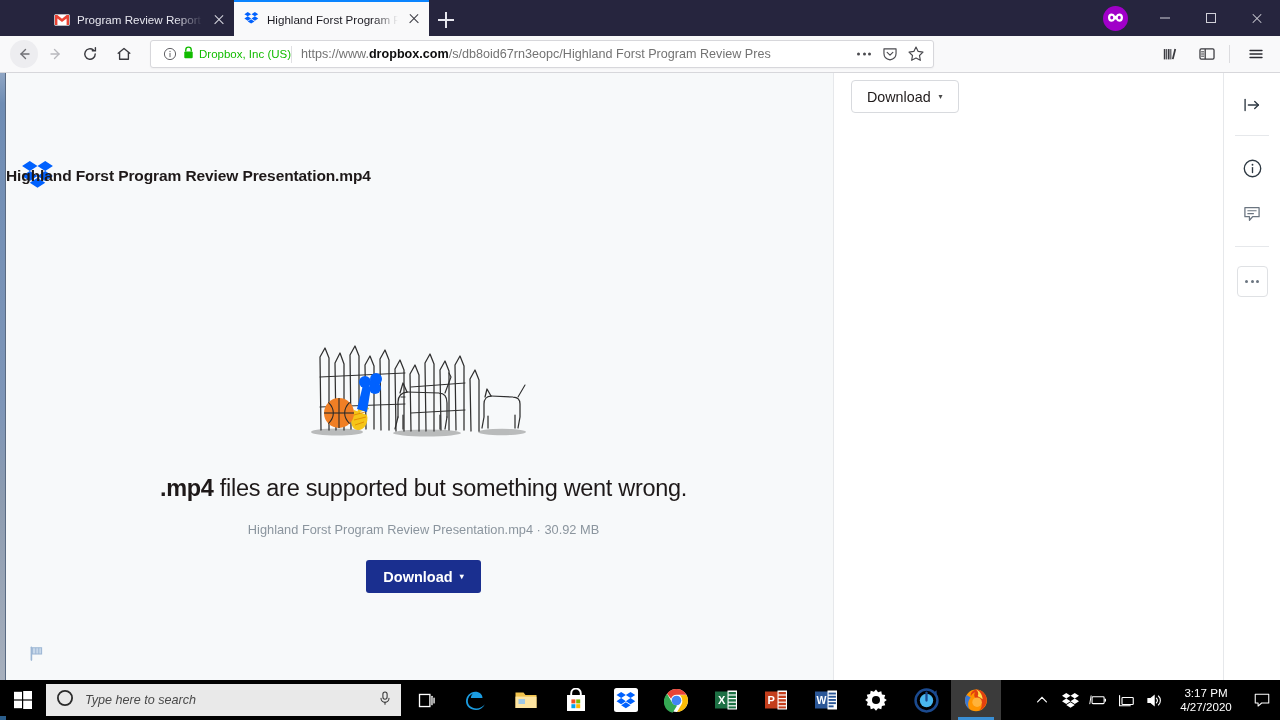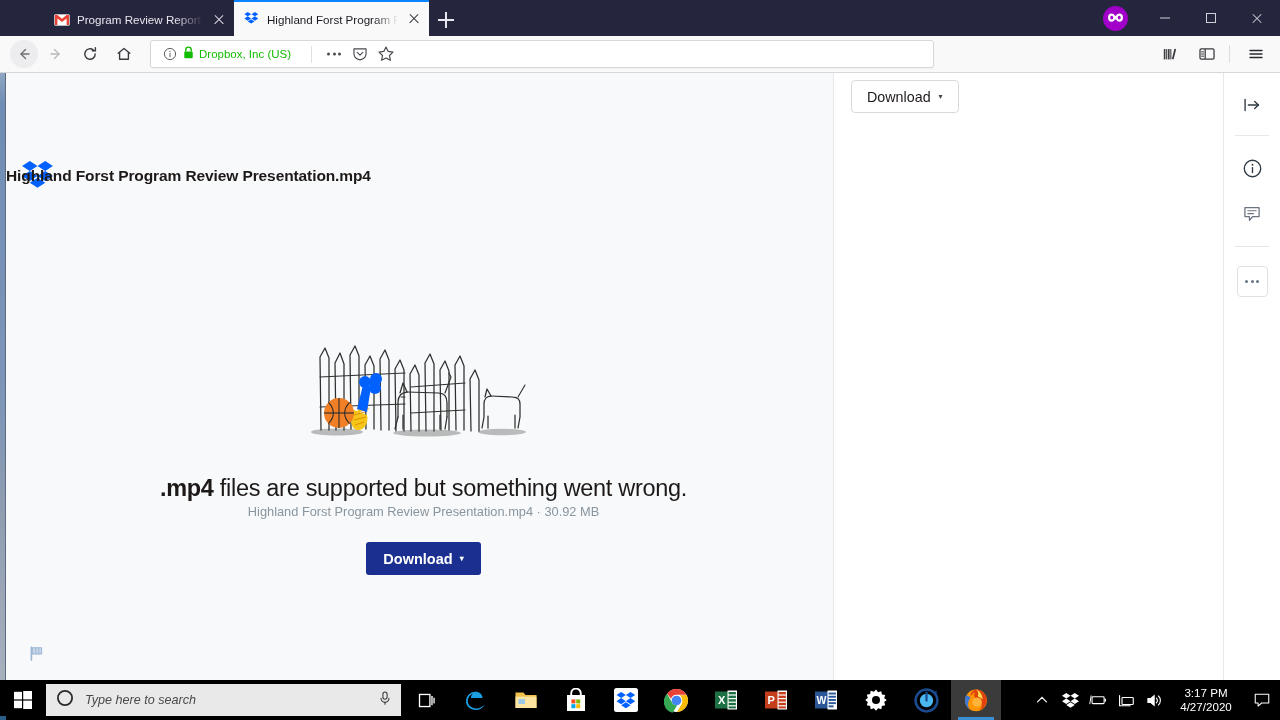--- a/index.html
+++ b/index.html
@@ -100,21 +100,21 @@
   .navbtn svg { position: absolute; left: 50%; top: 50%; transform: translate(-50%,-50%); }
   #back-button { border-radius: 50%; background: #ededf0; width: 28px; }
 
   #urlbar {
     flex: 0 0 784px; margin-left: 10px;
     height: 28px; background: #fff;
     border: 1px solid #d7d7db; border-radius: 3px;
     display: flex; align-items: center; padding: 0 4px 0 6px;
     box-shadow: 0 1px 2px rgba(0,0,0,0.04);
   }
-  #identity-box { display: flex; align-items: center; gap: 5px; padding-right: 20px;
+  #identity-box { display: flex; align-items: center; gap: 5px; padding-right: 0;
                   border-right: 1px solid #e0e0e3; margin-right: 9px; height: 17px; }
   #identity-label { font-size: 11.5px; color: #12bc00; white-space: nowrap; }
   #url-text {
     flex: 1 1 auto; font-size: 12.6px; color: #737373; white-space: nowrap;
     overflow: hidden; min-width: 0;
     -webkit-mask-image: linear-gradient(to right, #000 96%, transparent 100%);
     mask-image: linear-gradient(to right, #000 96%, transparent 100%);
   }
   #url-text b { color: #0c0c0d; font-weight: 600; }
   .urlbtn { width: 26px; height: 24px; position: relative; flex: 0 0 26px; }
@@ -151,21 +151,21 @@
 
   #empty-state {
     position: absolute; left: 0; top: 262px; width: 828px; text-align: center; padding-left: 7px;
   }
   #illustration { display: block; margin: 0 auto; }
   #headline {
     margin-top: 32px; font-size: 23.5px; color: #1e1919; font-weight: 400;
     letter-spacing: -0.3px;
   }
   #headline b { font-weight: 700; }
-  #filemeta { margin-top: 2px; font-size: 12.8px; color: #8b959e; }
+  #filemeta { margin-top: 20px; font-size: 12.8px; color: #8b959e; }
   #download-primary {
     margin-top: 23px; display: inline-flex; align-items: center; gap: 7px;
     background: #1a2f8f; color: #fff; border: none; border-radius: 3px;
     height: 33px; padding: 0 17px; font-size: 14.5px; font-weight: 700;
     font-family: "Liberation Sans", sans-serif;
   }
   #download-primary .caret { font-size: 8px; line-height: 1; }
 
   #flag-button { position: absolute; left: 22px; bottom: 14px; }
 
@@ -317,20 +317,23 @@
         </svg>
       </div>
       <div id="identity-box">
         <span>
           <svg width="11" height="13" viewBox="0 0 12 14">
             <path d="M3 6 V4.2 A3 3 0 0 1 9 4.2 V6" fill="none" stroke="#12bc00" stroke-width="1.5"></path>
             <rect x="1.4" y="5.9" width="9.2" height="7.3" rx="1.1" fill="#12bc00"></rect>
           </svg>
         </span>
         <span id="identity-label">Dropbox, Inc (US)</span>
+      </div>
+      <div id="url-text">
+        <span>https://www.</span><b>dropbox.com</b><span>/s/db8oid67rn3eopc/Highland Forst Program Review Pres</span>
       </div>
       <div class="urlbtn">
         <span class="g" style="display:flex;gap:2.5px;">
           <i style="width:3px;height:3px;background:#4a4a4f;border-radius:50%;display:block;"></i>
           <i style="width:3px;height:3px;background:#4a4a4f;border-radius:50%;display:block;"></i>
           <i style="width:3px;height:3px;background:#4a4a4f;border-radius:50%;display:block;"></i>
         </span>
       </div>
       <div class="urlbtn">
         <svg width="16" height="16" viewBox="0 0 18 18" fill="none" stroke="#4a4a4f" stroke-width="1.3" stroke-linejoin="round">

